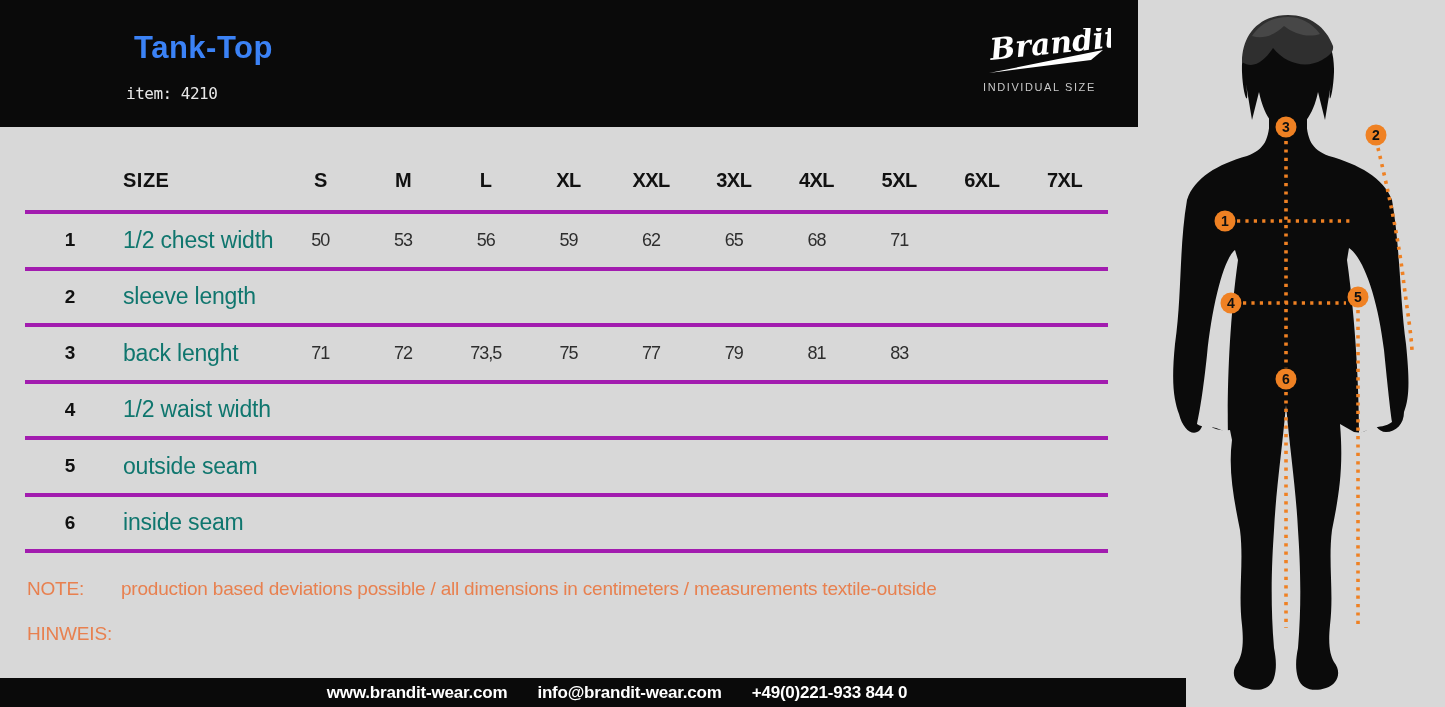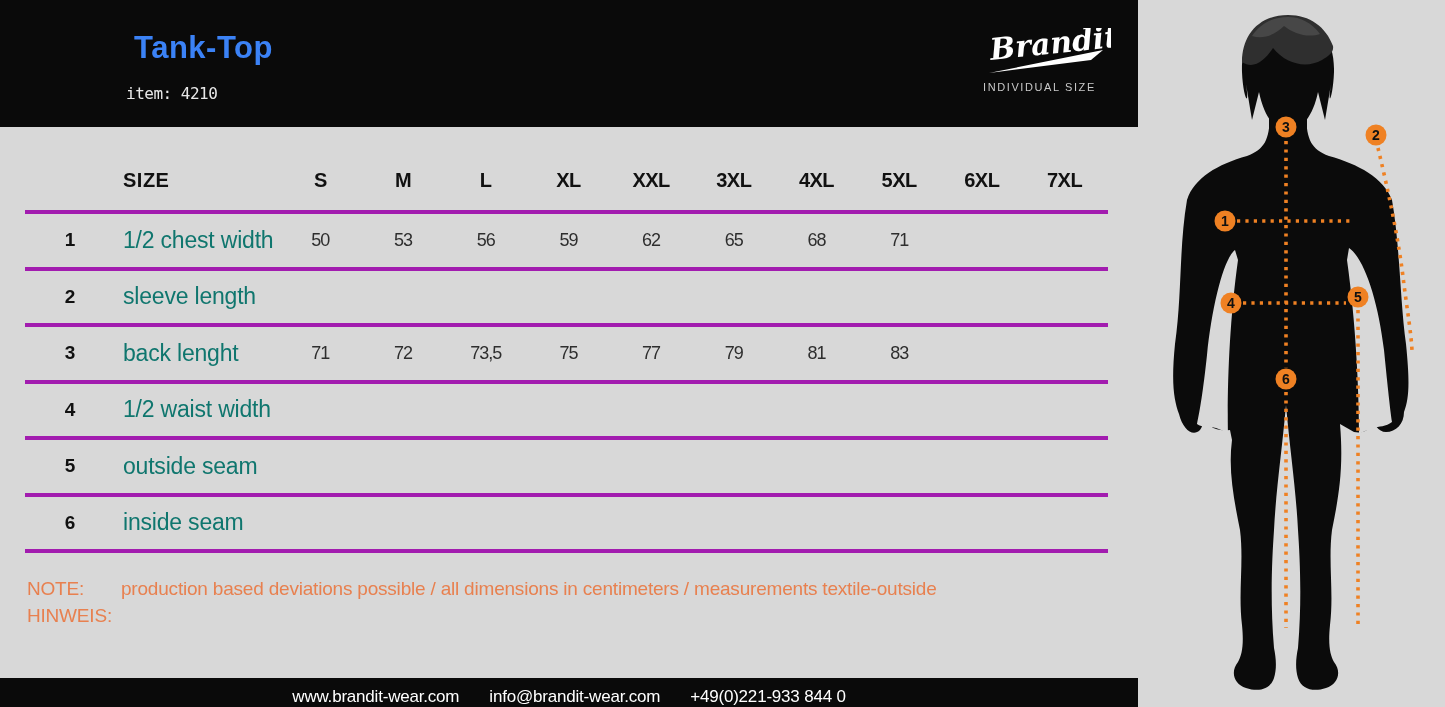--- a/index.html
+++ b/index.html
@@ -39,29 +39,29 @@
   .size-name{font-weight:bold;font-size:20px;color:#111;text-align:center;letter-spacing:-.5px;}
   .rownum{font-weight:bold;font-size:19px;color:#111;text-align:center;}
   .rowlabel{font-size:23px;color:#0f766e;padding-left:8px;letter-spacing:-.2px;}
   .val{
     font-family:Liberation Sans, sans-serif;
     font-size:18px;color:#2e2e2e;text-align:center;letter-spacing:-1px;
   }
   
   .notes{
     position:absolute;left:27px;top:578px;
-    display:grid;grid-template-columns:94px auto;row-gap:5px;
+    display:grid;grid-template-columns:94px auto;row-gap:23px;
     font-size:19px;color:#e8804f;letter-spacing:-.2px;
   }
   
   .footer-bar{
     position:absolute;left:0;top:678px;width:1138px;height:29px;
     background:#0a0a0a;color:#fff;
-    display:flex;align-items:flex-end;justify-content:center;gap:30px;
-    font-size:17px;font-weight:400;letter-spacing:-.2px;
+    display:flex;align-items:center;justify-content:center;gap:30px;
+    font-size:17px;font-weight:700;letter-spacing:-.2px;padding-left:48px;
   }
   
   .figure-panel{position:absolute;left:1138px;top:0;width:307px;height:707px;}
   .dots{fill:none;stroke:#ef8123;stroke-width:3.6;stroke-dasharray:3.2 5.2;}
   .marker-circle{fill:#ef8123;}
   .marker-num{
     font-family:"Liberation Sans", sans-serif;font-size:14px;font-weight:bold;fill:#111;
     text-anchor:middle;
   }
 </style>

